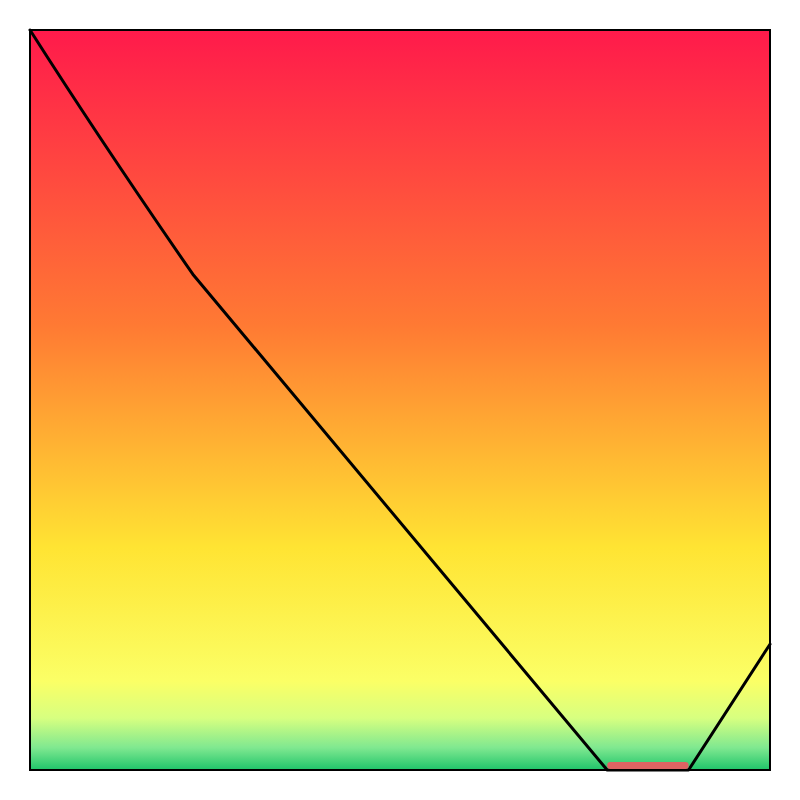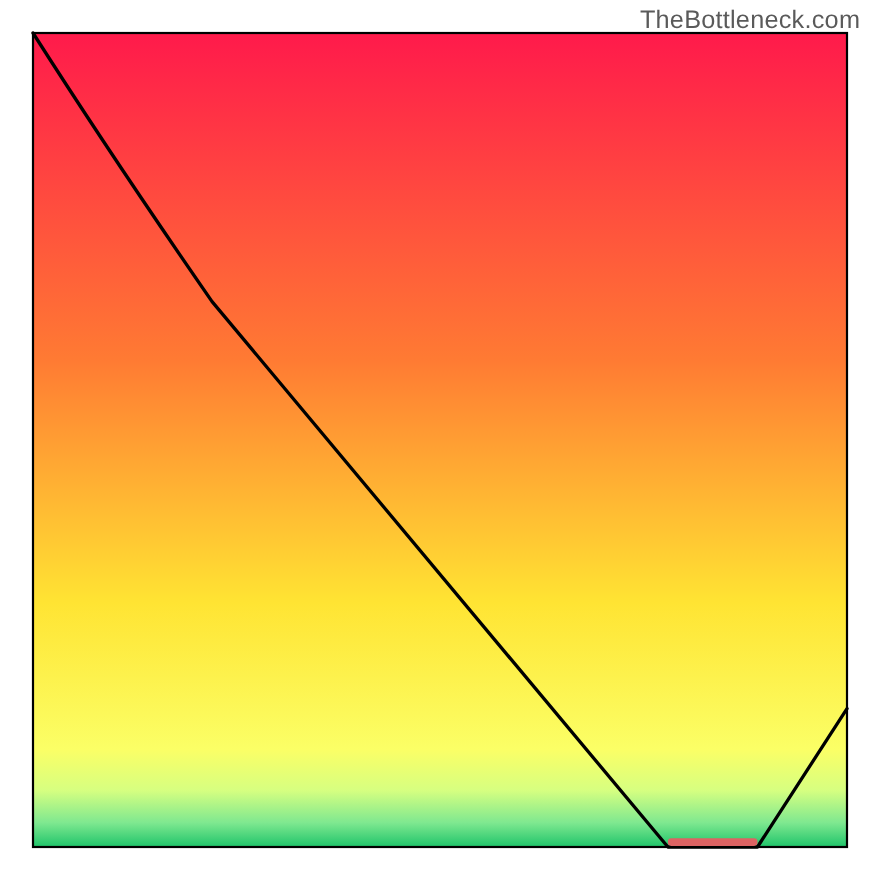--- a/index.html
+++ b/index.html
@@ -26,21 +26,20 @@
     letter-spacing: 0.2px;
   }
   svg {
     display: block;
   }
 </style>
 </head>
 <body>
 
 <div class="container">
-  <div class="watermark">TheBottleneck.com</div>
   <svg id="chart-svg" width="800" height="800">
     <defs>
       <linearGradient id="bg-grad" x1="0" y1="0" x2="0" y2="1">
           <stop offset="0%" stop-color="#ff1a4b"></stop>
           <stop offset="40%" stop-color="#ff7a33"></stop>
           <stop offset="70%" stop-color="#ffe433"></stop>
           <stop offset="88%" stop-color="#fbff66"></stop>
           <stop offset="93%" stop-color="#d7ff80"></stop>
           <stop offset="97%" stop-color="#7fe890"></stop>
           <stop offset="100%" stop-color="#1fc46a"></stop>

